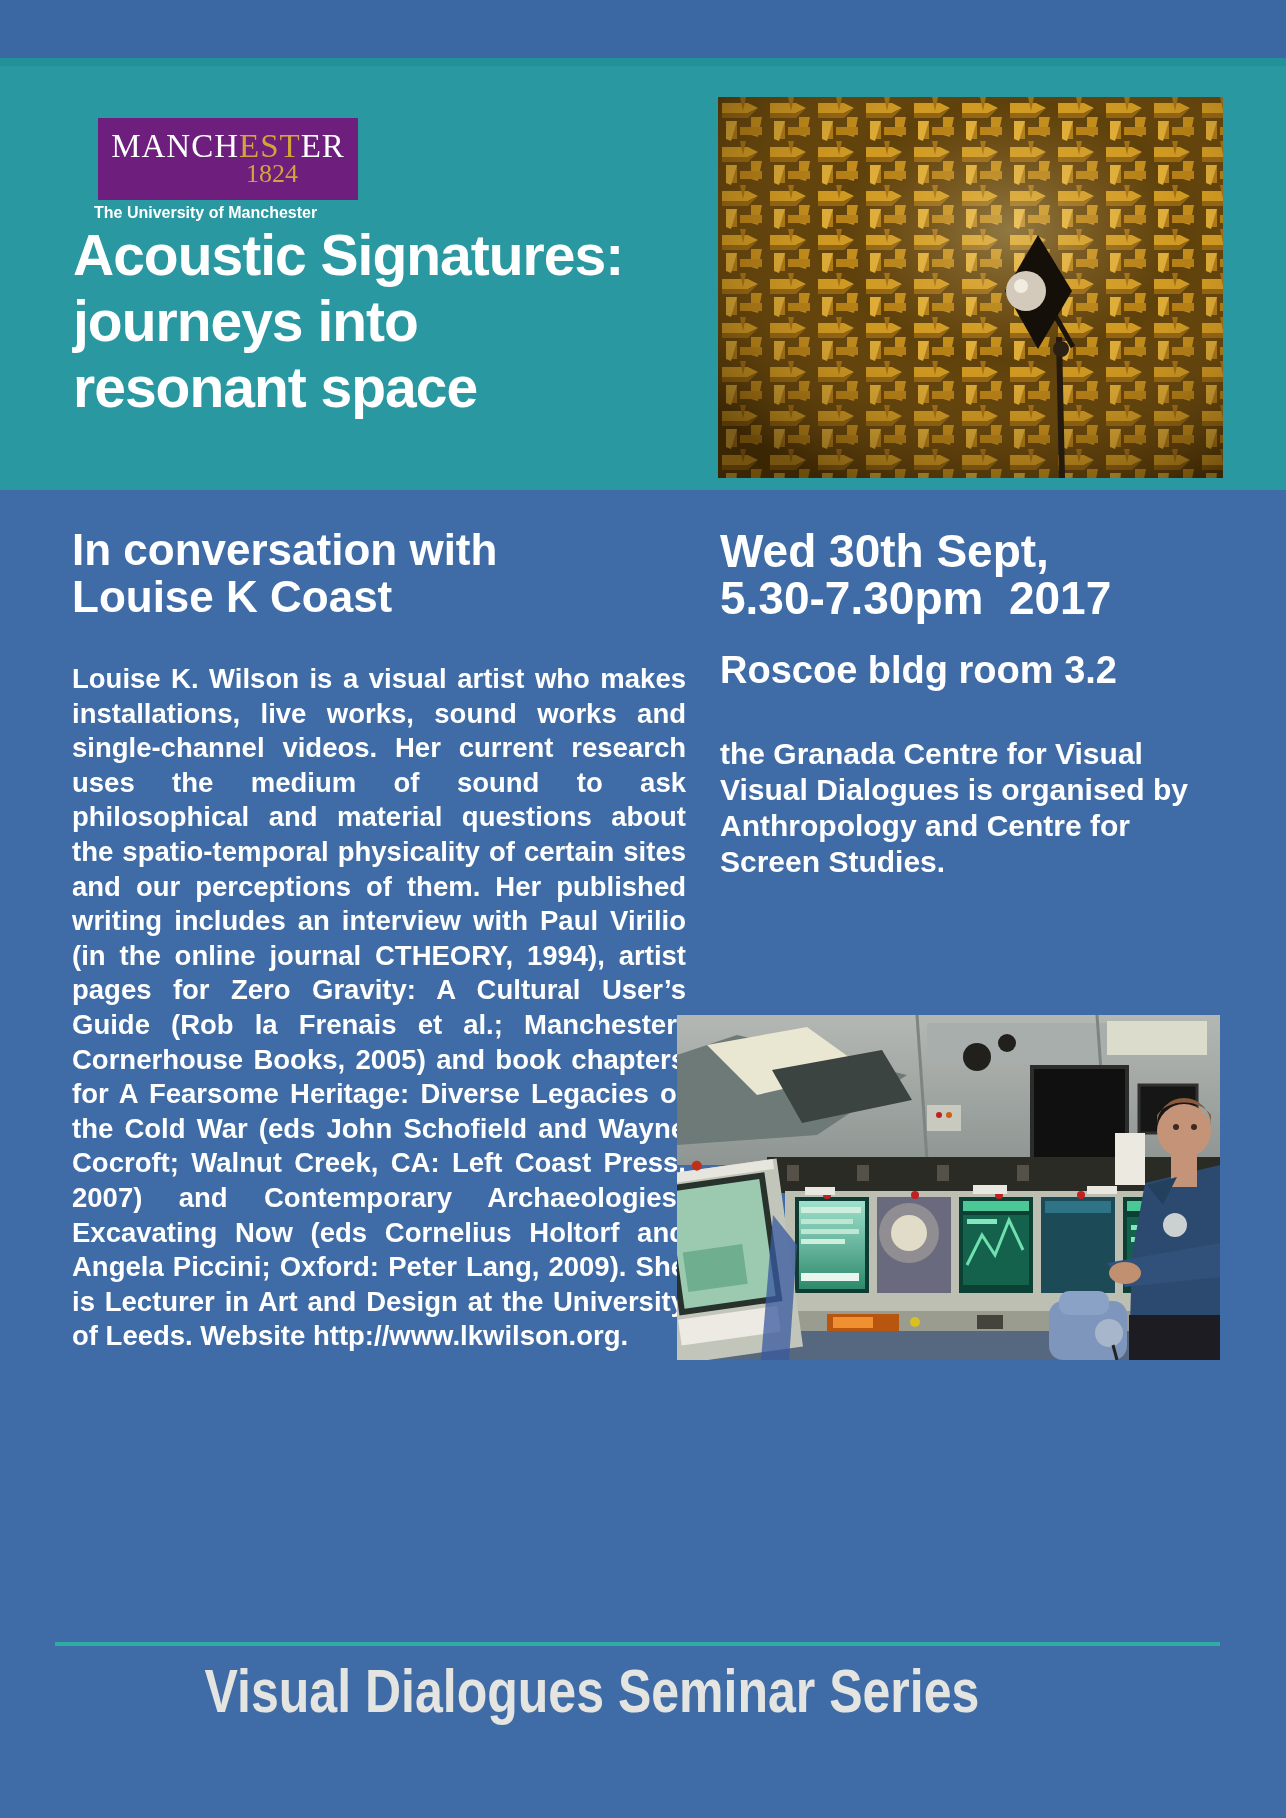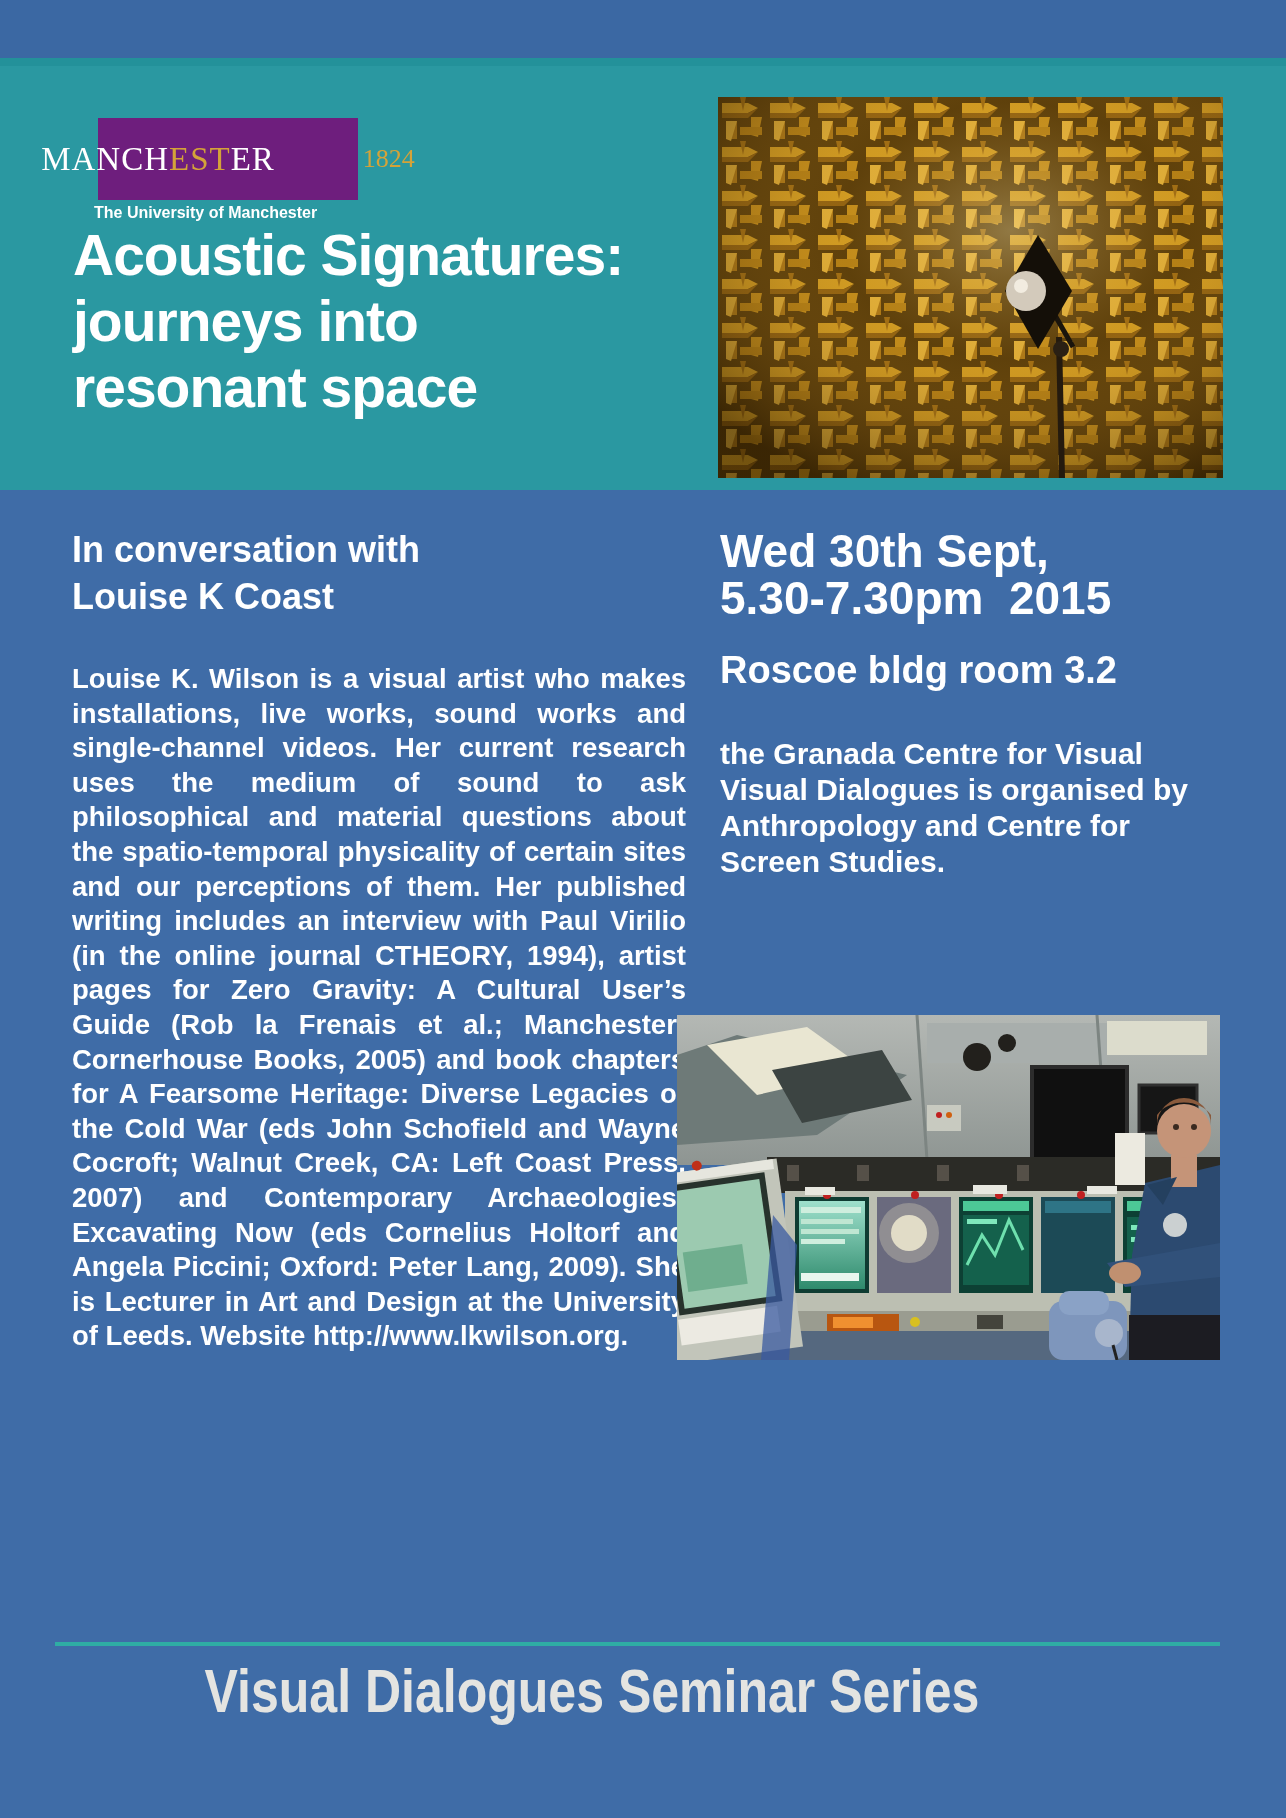--- a/index.html
+++ b/index.html
@@ -7,39 +7,39 @@
     position:relative;width:1286px;height:1818px;overflow:hidden;
     background:#3f6ca7;font-family:"Liberation Sans","DejaVu Sans",sans-serif;
     -webkit-font-smoothing:antialiased;
   }
   .top-bar{position:absolute;left:0;top:0;width:1286px;height:58px;background:#3b68a3;}
   .teal-band{position:absolute;left:0;top:58px;width:1286px;height:432px;background:#2a98a1;}
   .teal-band .dark-strip{position:absolute;left:0;top:0;width:1286px;height:8px;background:#23919a;}
 
   
   .uom-logo{position:absolute;left:98px;top:60px;width:260px;height:82px;background:#6e1e7d;
-    display:flex;align-items:center;justify-content:center;}
+    display:flex;flex-direction:column;align-items:center;justify-content:center;}
   .logo-word{font-family:"Liberation Serif","DejaVu Serif",serif;color:#ffffff;
     font-size:33px;letter-spacing:1px;line-height:30px;white-space:nowrap;}
   .logo-word .gold{color:#d4a339;}
   .logo-year{font-family:"Liberation Serif","DejaVu Serif",serif;color:#d4a339;
     font-size:26px;line-height:26px;align-self:center;margin-left:88px;}
   .logo-caption{position:absolute;left:94px;top:146px;width:320px;color:#ffffff;
     font-size:16px;font-weight:700;}
 
   .main-title{position:absolute;left:73px;top:164px;width:660px;color:#ffffff;
     font-weight:bold;font-size:57px;line-height:66px;letter-spacing:-1px;}
 
   
   .photo-anechoic{position:absolute;left:718px;top:39px;width:505px;height:381px;overflow:hidden;}
   .photo-control{position:absolute;left:677px;top:1015px;width:543px;height:345px;overflow:hidden;}
 
   
   .subtitle{position:absolute;left:72px;top:526px;color:#ffffff;font-weight:bold;
-    font-size:36px;line-height:47px;}
+    font-size:44px;line-height:47px;}
   .body-text{position:absolute;left:72px;top:662px;width:614px;color:#ffffff;
     font-weight:bold;font-size:27.5px;line-height:34.6px;text-align:justify;}
 
   
   .event-date{position:absolute;left:720px;top:528px;width:520px;color:#ffffff;
     font-weight:bold;font-size:46px;line-height:47px;}
   .event-date .pre{white-space:pre;}
   .event-location{position:absolute;left:720px;top:648px;width:520px;color:#ffffff;
     font-weight:bold;font-size:38px;line-height:44px;}
   .event-organiser{position:absolute;left:720px;top:736px;width:500px;color:#ffffff;
@@ -110,21 +110,21 @@
 
   <div class="subtitle">
     <div>In conversation with</div>
     <div>Louise K Coast</div>
   </div>
 
   <p class="body-text" style="margin:0;">Louise K. Wilson is a visual artist who makes installations, live works, sound works and single-channel videos. Her current research uses the medium of sound to ask philosophical and material questions about the spatio-temporal physicality of certain sites and our perceptions of them. Her published writing includes an interview with Paul Virilio (in the online journal CTHEORY, 1994), artist pages for Zero Gravity: A Cultural User’s Guide (Rob la Frenais et al.; Manchester: Cornerhouse Books, 2005) and book chapters for A Fearsome Heritage: Diverse Legacies of the Cold War (eds John Schofield and Wayne Cocroft; Walnut Creek, CA: Left Coast Press, 2007) and Contemporary Archaeologies: Excavating Now (eds Cornelius Holtorf and Angela Piccini; Oxford: Peter Lang, 2009). She is Lecturer in Art and Design at the University of Leeds. Website http://www.lkwilson.org.</p>
 
   <div class="event-date">
     <div>Wed 30th Sept,</div>
-    <div class="pre">5.30-7.30pm  2015</div>
+    <div class="pre">5.30-7.30pm  2017</div>
   </div>
 
   <div class="event-location">Roscoe bldg room 3.2</div>
 
   <div class="event-organiser">
     <div>the Granada Centre for Visual</div>
     <div>Visual Dialogues is organised by</div>
     <div>Anthropology and Centre for</div>
     <div>Screen Studies.</div>
   </div>

